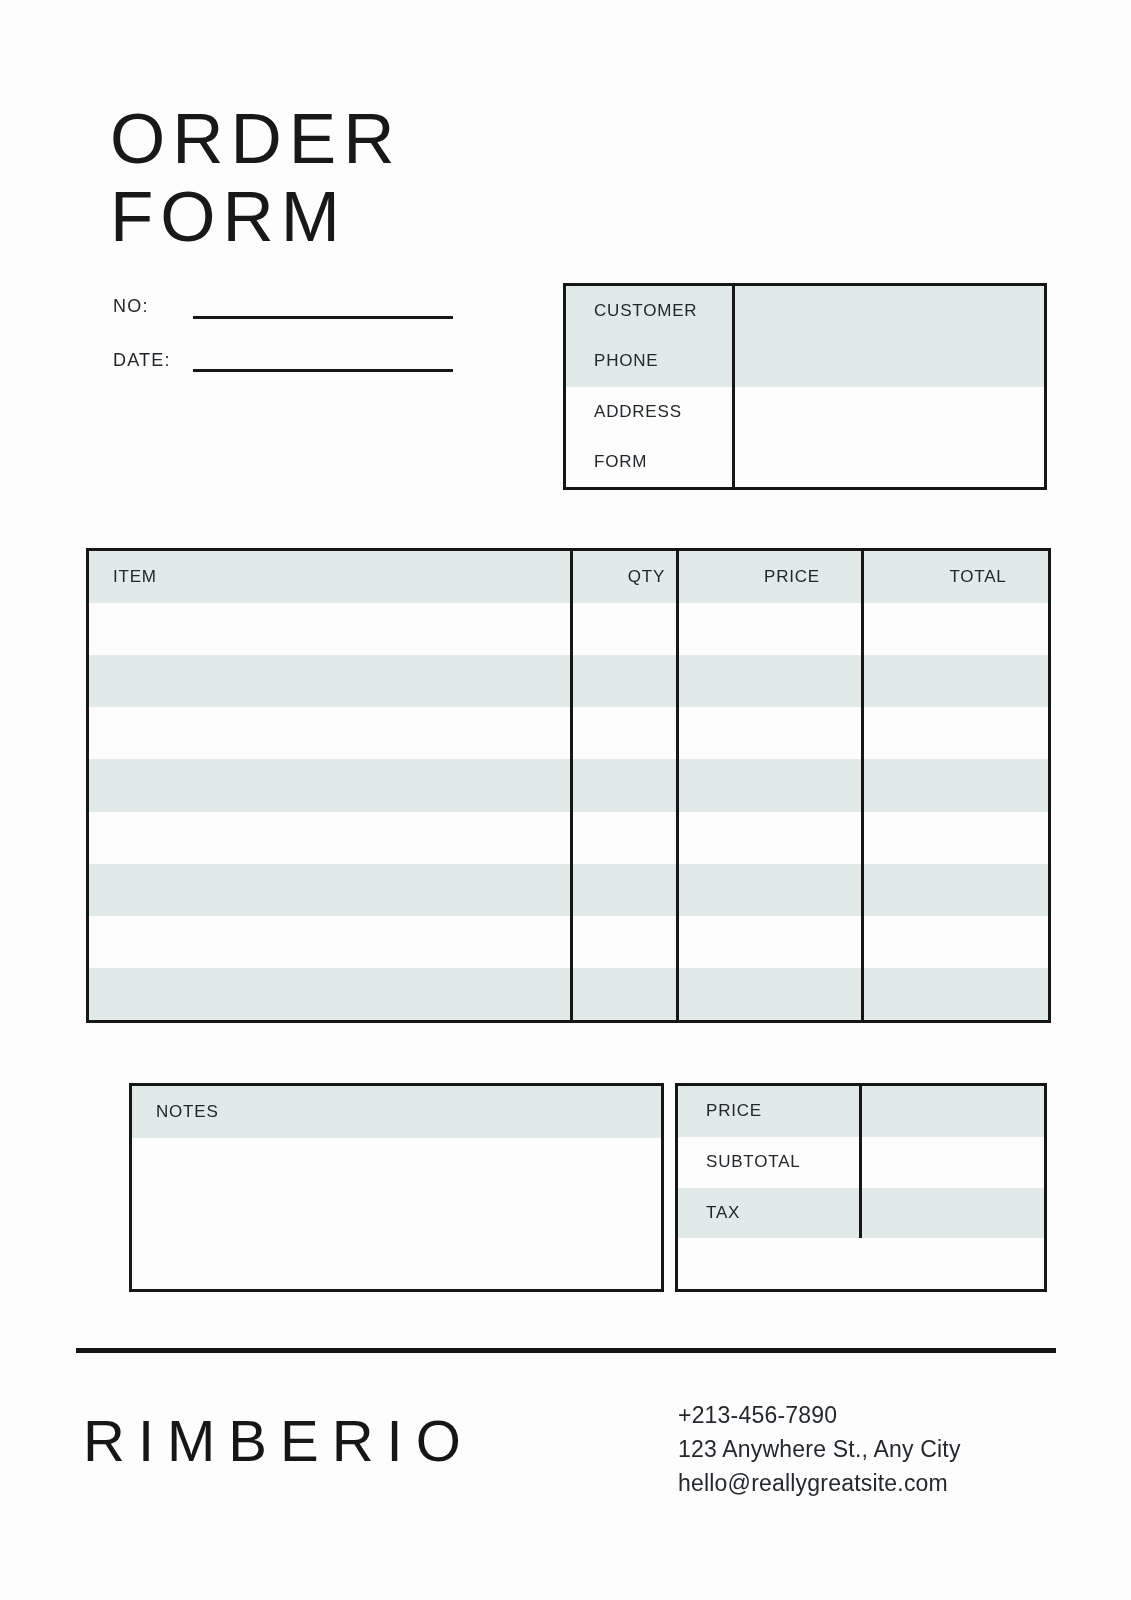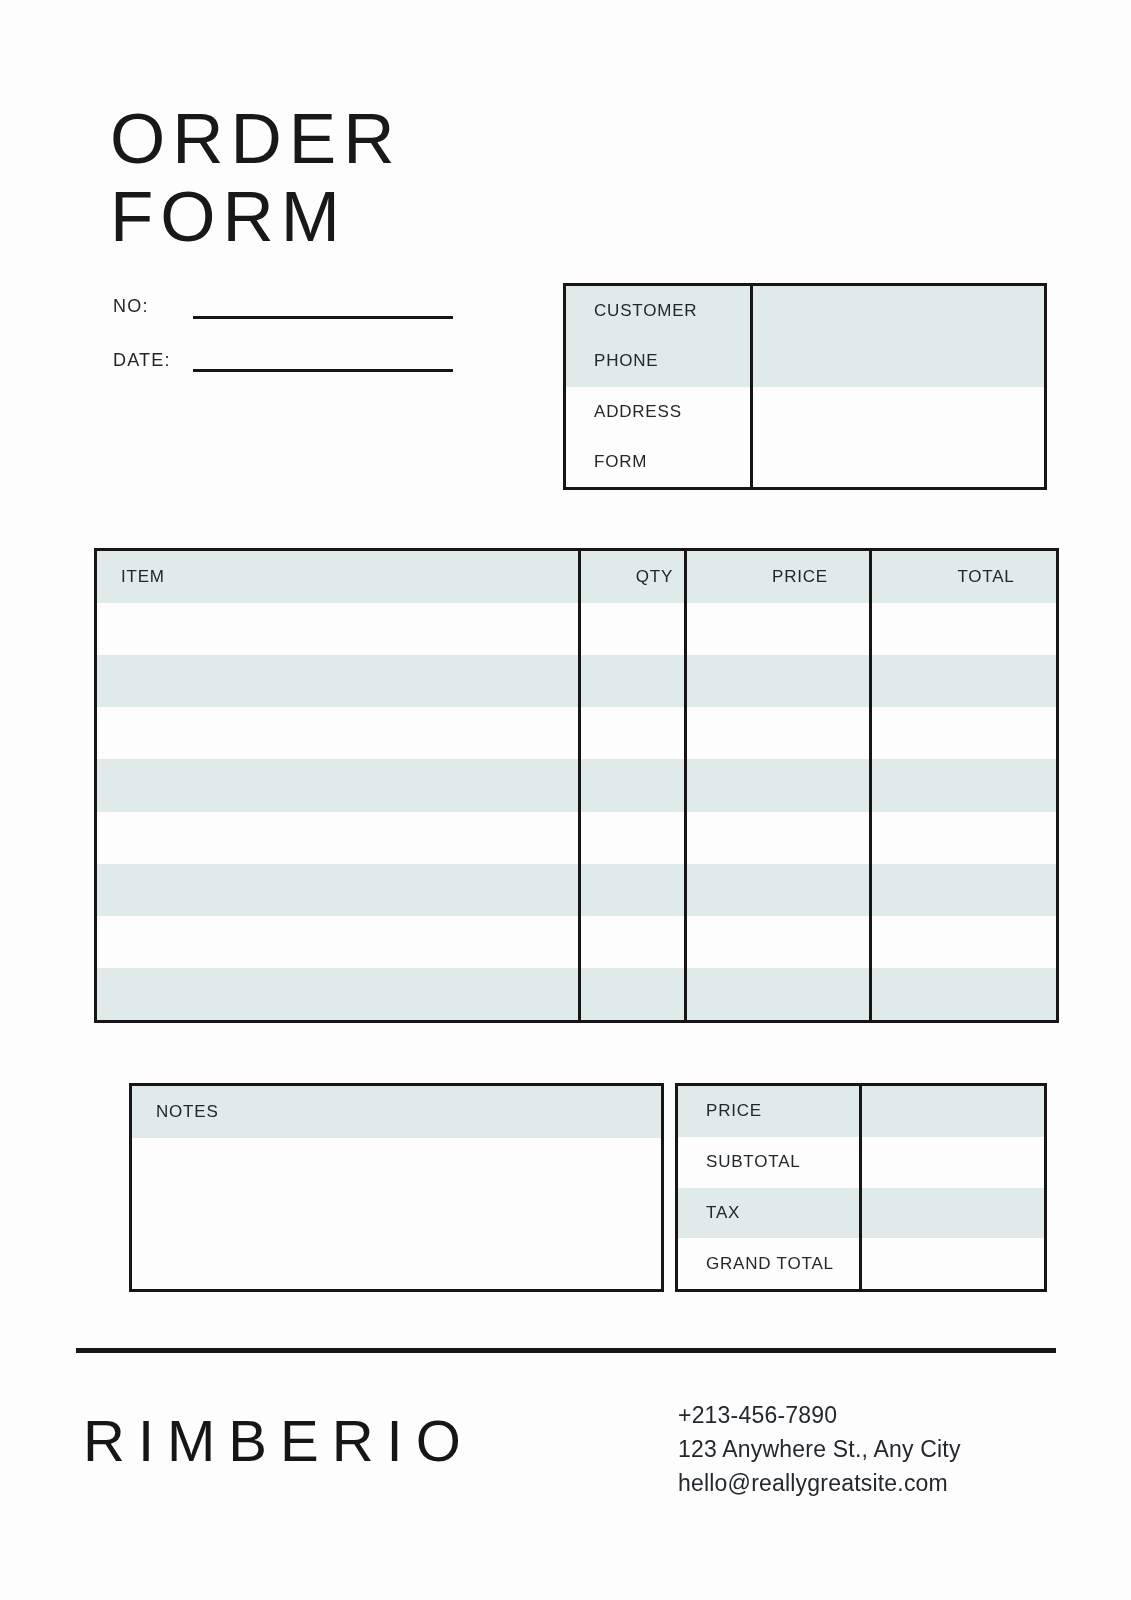--- a/index.html
+++ b/index.html
@@ -27,23 +27,23 @@
   .row{display:flex;box-sizing:border-box;}
   .lbl-cell{
     display:flex;align-items:center;box-sizing:border-box;
     padding-left:28px;font-size:17px;letter-spacing:0.8px;color:#22272b;
     border-right:3px solid #161616;
   }
   .val-cell{flex:1;}
   
   .customer{left:563px;top:283px;width:484px;height:207px;display:flex;flex-direction:column;}
   .customer .row{flex:1;}
-  .customer .lbl-cell{width:187px;text-align:right;}
+  .customer .lbl-cell{width:169px;text-align:right;}
   
-  .items{left:94px;top:548px;width:965px;height:475px;display:flex;flex-direction:column;}
+  .items{left:86px;top:548px;width:965px;height:475px;display:flex;flex-direction:column;}
   .items .row{flex:1;}
   .items .cell{box-sizing:border-box;display:flex;align-items:center;padding-left:44px;}
   .items .c-item{width:481px;padding-left:24px;}
   .items .c-qty{width:106px;border-left:3px solid #161616;justify-content:center;}
   .items .c-price{width:185px;border-left:3px solid #161616;justify-content:center;}
   .items .c-total{flex:1;border-left:3px solid #161616;justify-content:center;}
   .items .hdr{font-size:17px;letter-spacing:0.8px;color:#22272b;}
   
   .notes{left:83px;top:1083px;width:535px;height:209px;display:flex;flex-direction:column;margin-left:46px;}
   .notes-head{
@@ -167,21 +167,20 @@
     </div>
     <div class="row">
       <div class="lbl-cell">SUBTOTAL</div>
       <div class="val-cell"></div>
     </div>
     <div class="row tint">
       <div class="lbl-cell">TAX</div>
       <div class="val-cell"></div>
     </div>
     <div class="row">
-      <div class="lbl-cell">GRAND TOTAL</div>
       <div class="val-cell"></div>
     </div>
   </div>
 
   <div class="rule"></div>
   <div class="brand">RIMBERIO</div>
   <div class="contact">
     <div>+213-456-7890</div>
     <div>123 Anywhere St., Any City</div>
     <div>hello@reallygreatsite.com</div>

